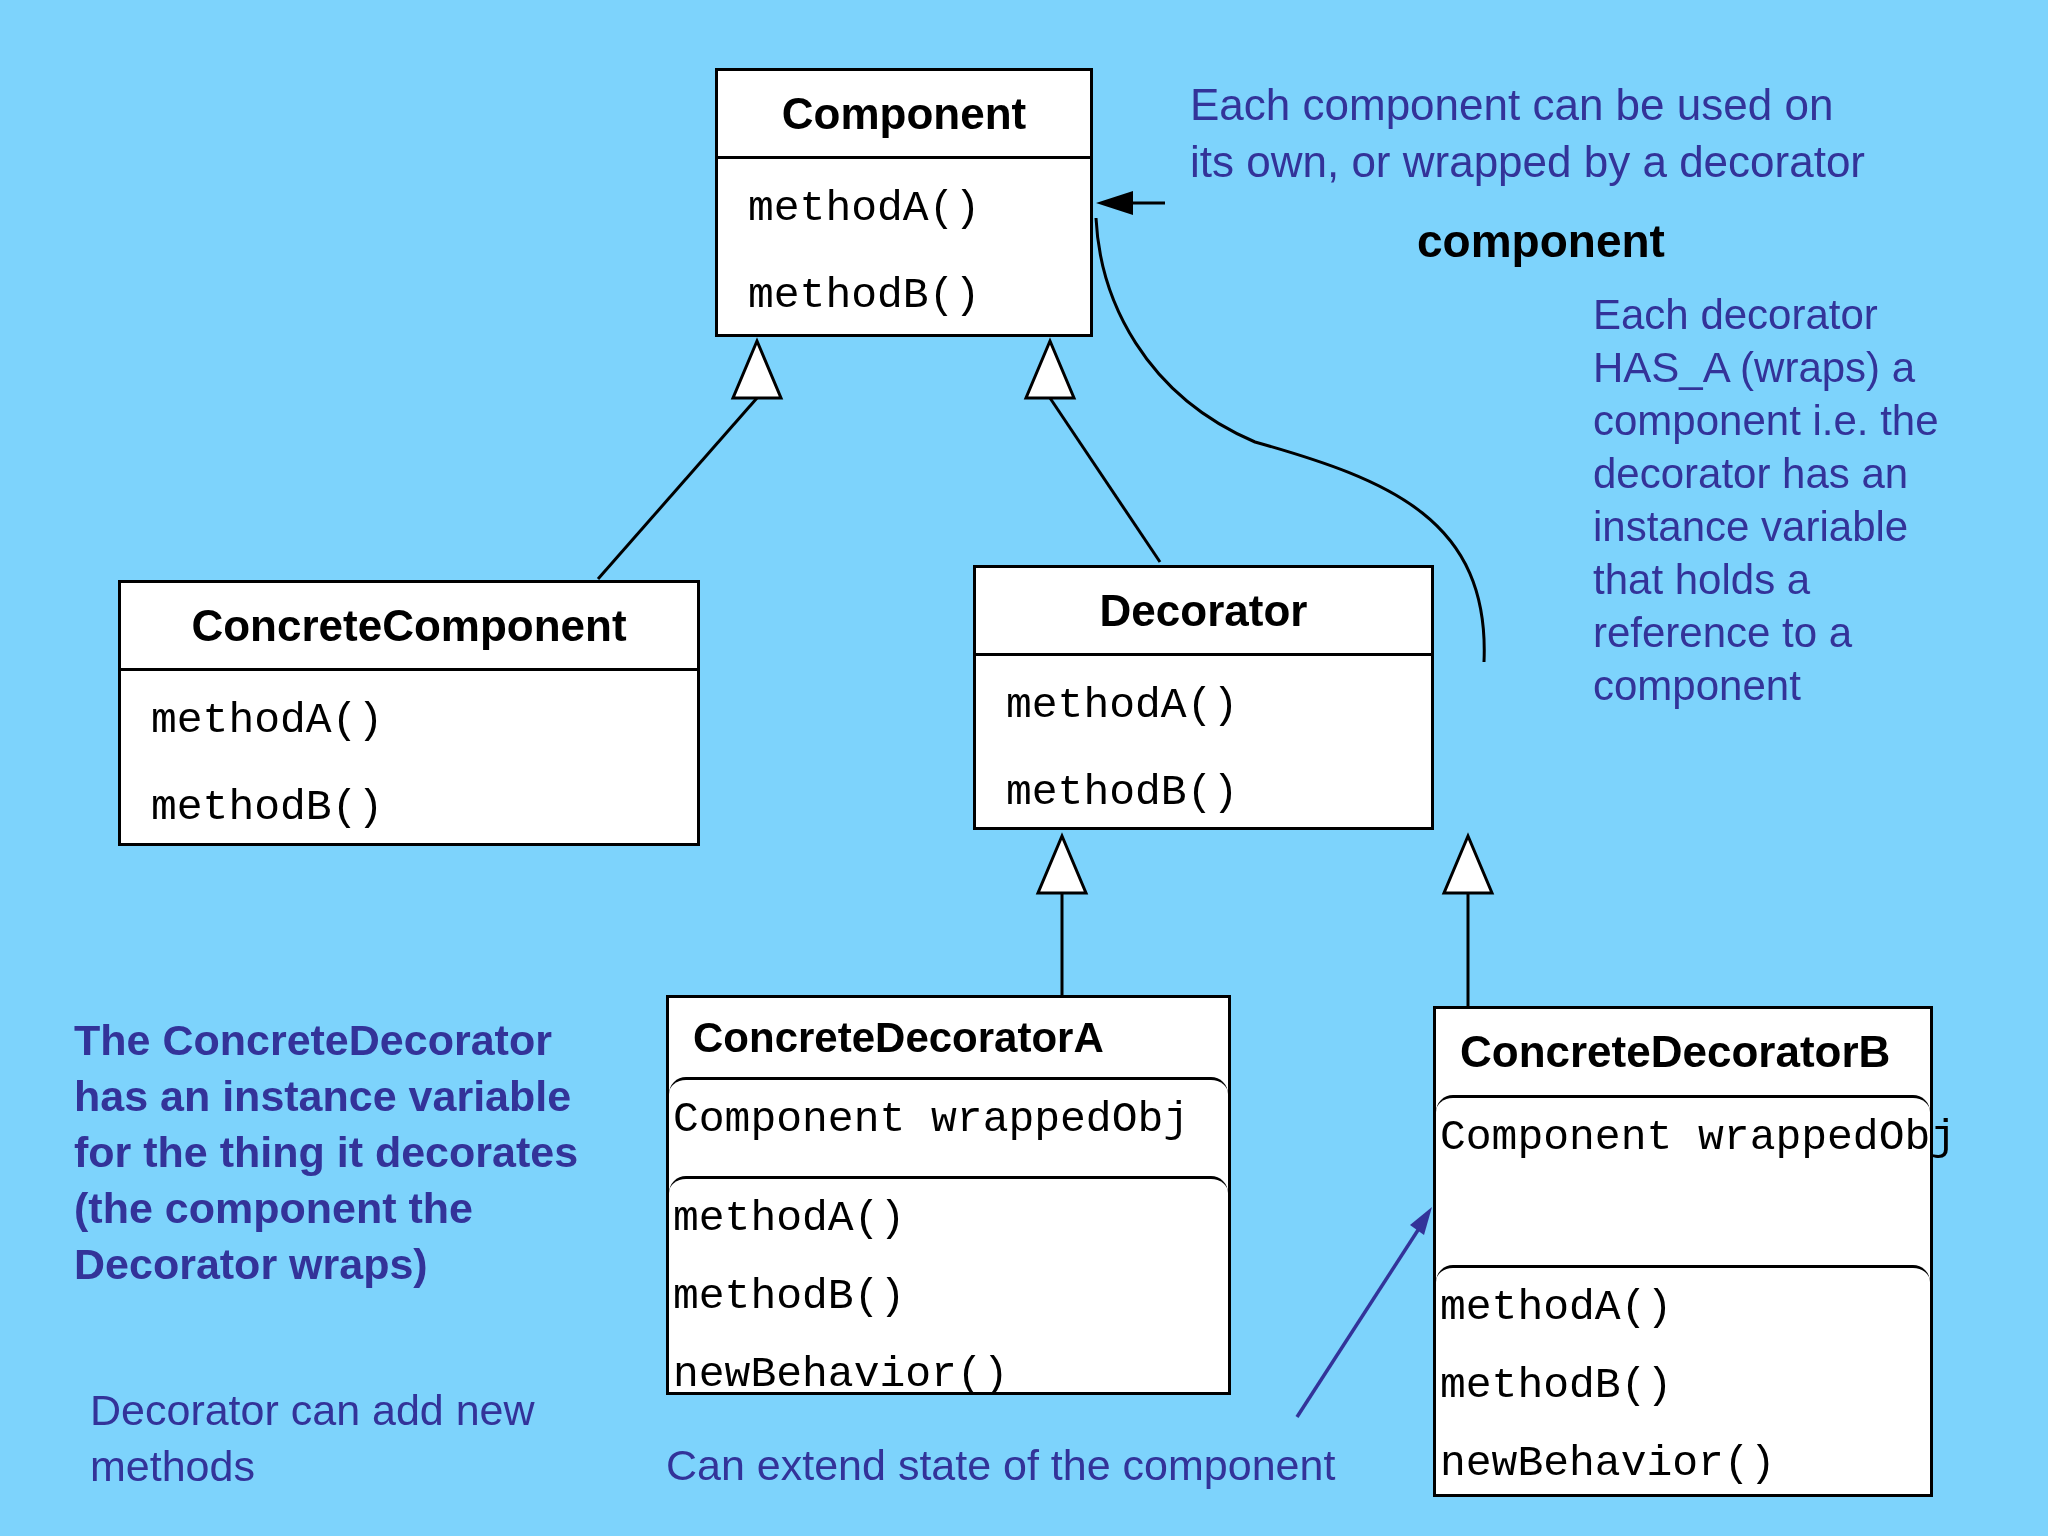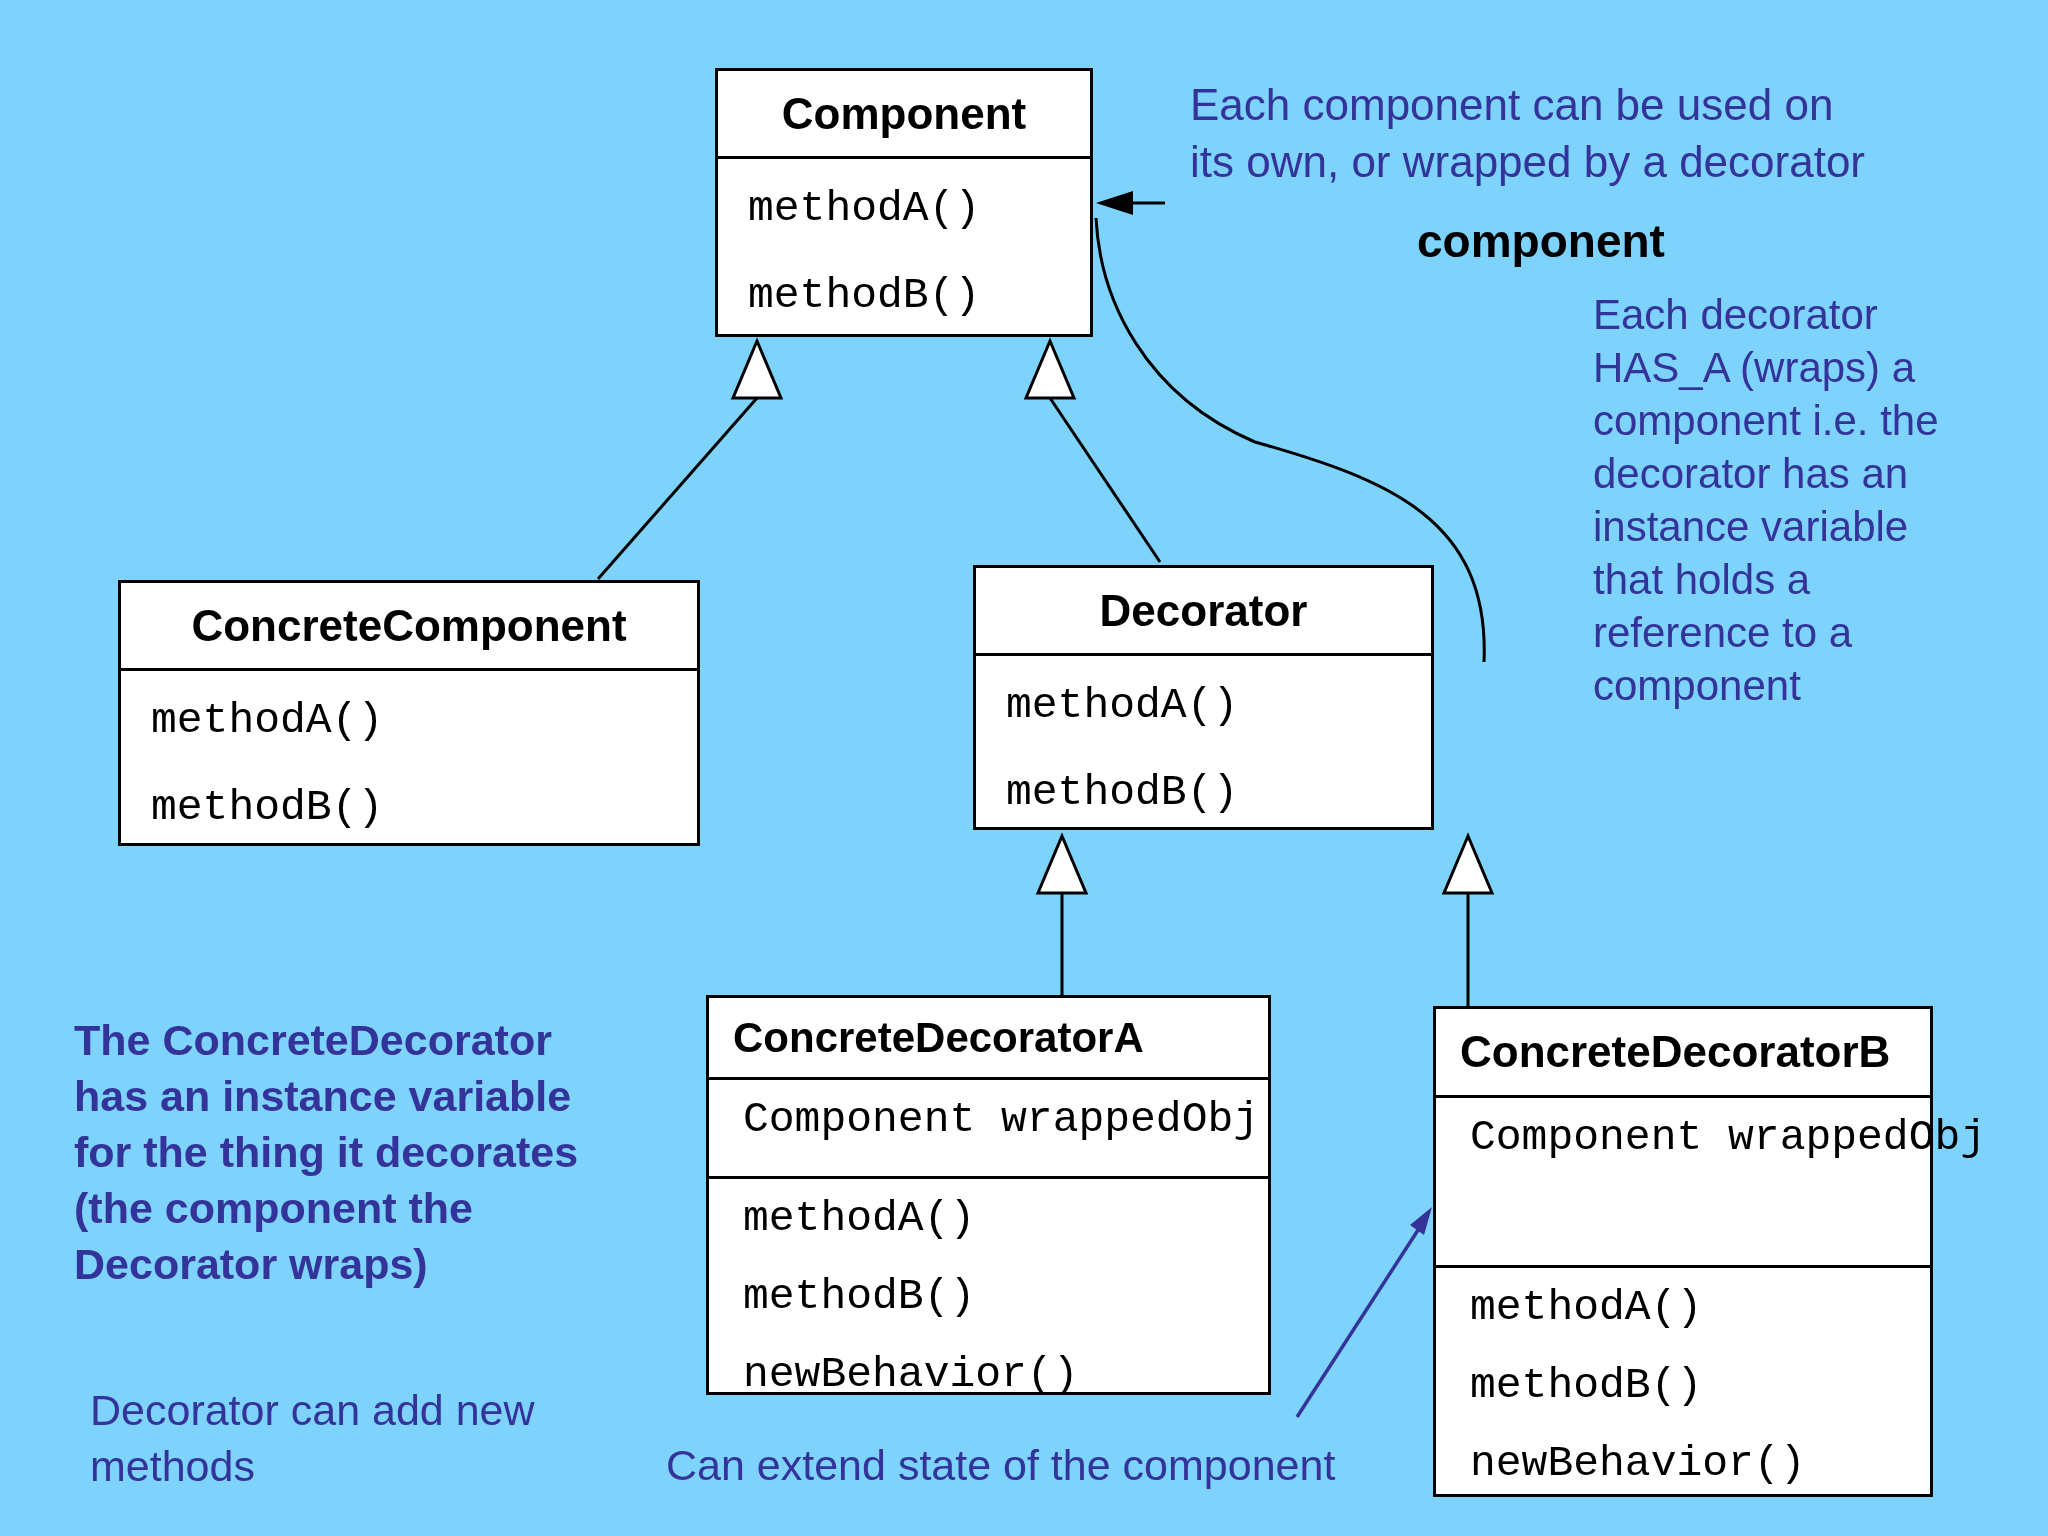--- a/index.html
+++ b/index.html
@@ -39,21 +39,21 @@
     justify-content: flex-start;
     padding-left: 24px;
   }
   .class-section {
     border-top: 3px solid #000000;
     box-sizing: border-box;
     flex: 1 1 auto;
     font-family: Liberation Mono, monospace;
   }
   .sec-loose { padding: 28px 0 0 30px; }
-  .sec-tight { padding: 18px 0 0 34px; }
+  .sec-tight { padding: 18px 0 0 4px; border-radius: 17px; }
   .member {
     font-size: 43px;
     line-height: 44px;
     white-space: nowrap;
   }
   .sec-loose .member { margin-bottom: 43px; }
   .sec-tight .member { margin-bottom: 34px; }
   .anno {
     position: absolute;
     color: #333399;
@@ -117,21 +117,21 @@
   </div>
 
   <div class="class-box" style="left:973px; top:565px; width:461px; height:265px;">
     <div class="class-title" style="height:85px;">Decorator</div>
     <div class="class-section sec-loose">
       <div class="member">methodA()</div>
       <div class="member">methodB()</div>
     </div>
   </div>
 
-  <div class="class-box" style="left:706px; top:995px; width:565px; height:400px;">
+  <div class="class-box" style="left:666px; top:995px; width:565px; height:400px;">
     <div class="class-title left-align" style="height:79px; font-size:42px;">ConcreteDecoratorA</div>
     <div class="class-section sec-tight" style="flex:0 0 86px;">
       <div class="member">Component wrappedObj</div>
     </div>
     <div class="class-section sec-tight">
       <div class="member">methodA()</div>
       <div class="member">methodB()</div>
       <div class="member">newBehavior()</div>
     </div>
   </div>

